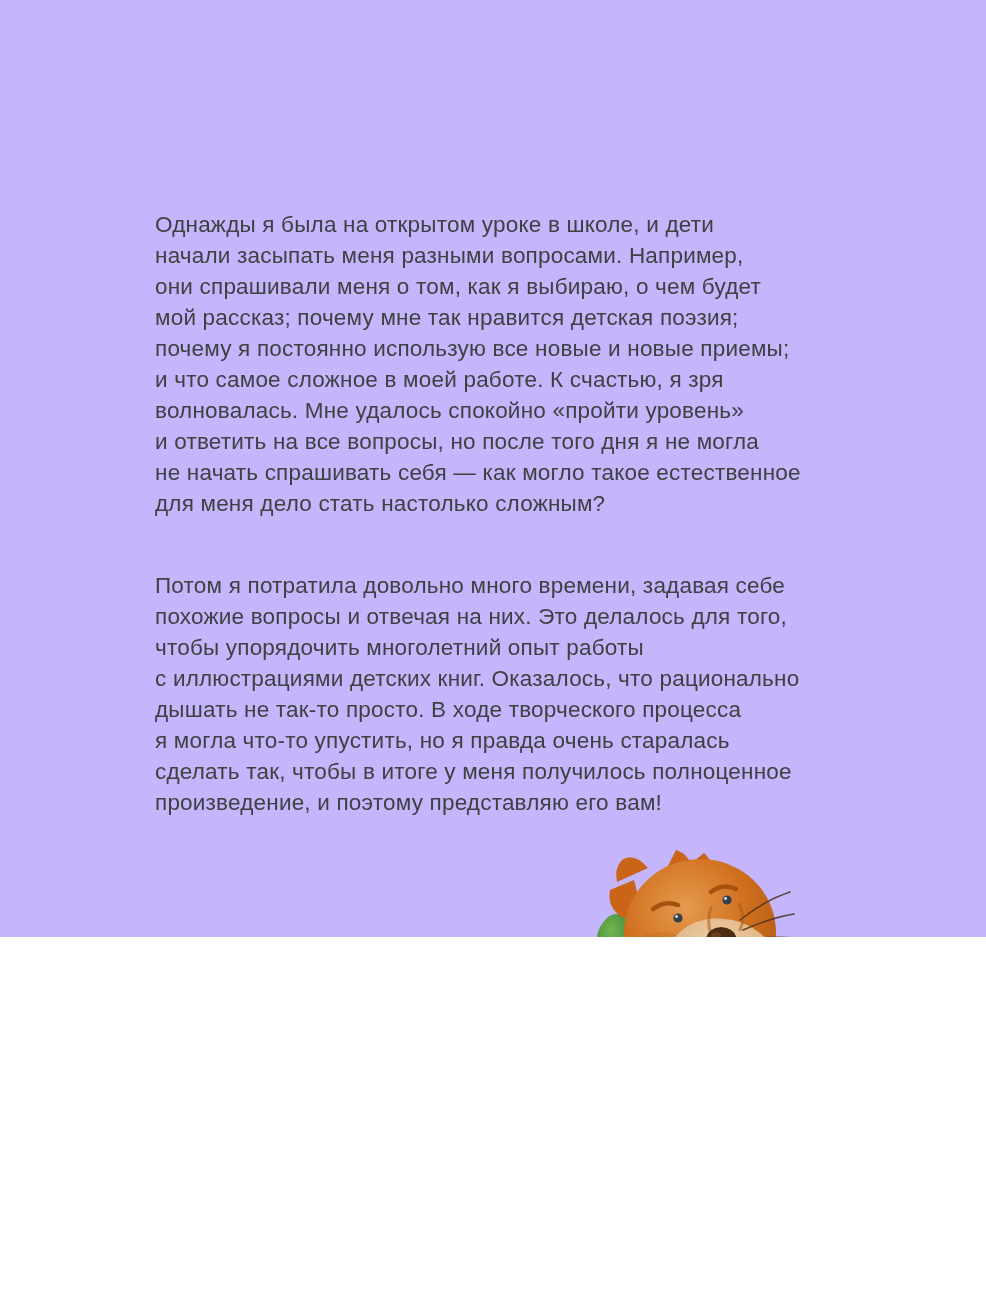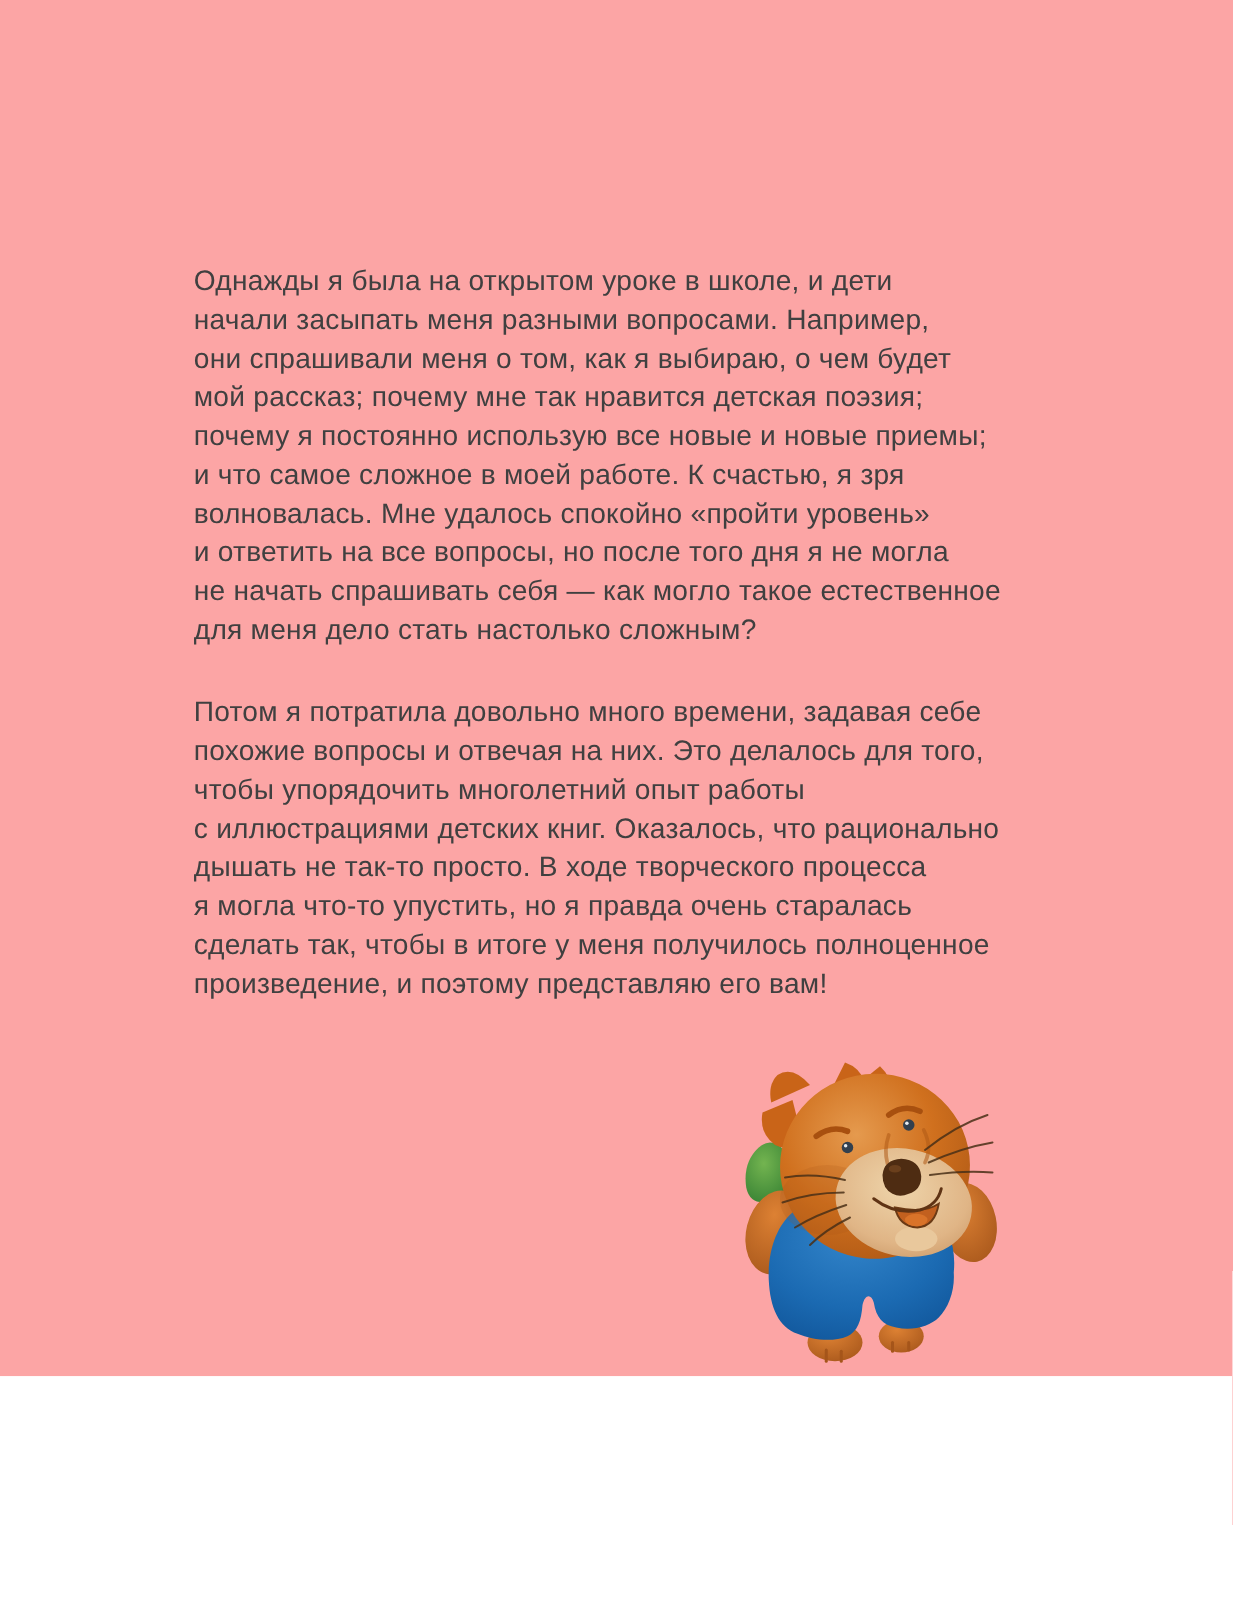--- a/index.html
+++ b/index.html
@@ -3,41 +3,41 @@
 <meta charset="utf-8">
 <style>
   html, body {
     margin: 0;
     padding: 0;
     background: #ffffff;
   }
   .page {
     position: relative;
     width: 986px;
-    height: 1101px;
-    background: #fca5a5;
+    height: 937px;
+    background: #c4b5fd;
     overflow: hidden;
     font-family: "Liberation Sans", sans-serif;
   }
   .text-block {
     position: absolute;
     left: 155px;
     top: 209px;
     width: 780px;
   }
   .para {
     margin: 0;
     font-size: 22.5px;
     line-height: 31px;
     letter-spacing: 0.2px;
     color: #404040;
     white-space: pre-line;
   }
   .para + .para {
-    margin-top: 35px;
+    margin-top: 51px;
   }
   .illustration {
     position: absolute;
     left: 590px;
     top: 848px;
     width: 212px;
     height: 246px;
     margin: 0;
   }
   .illustration svg {

